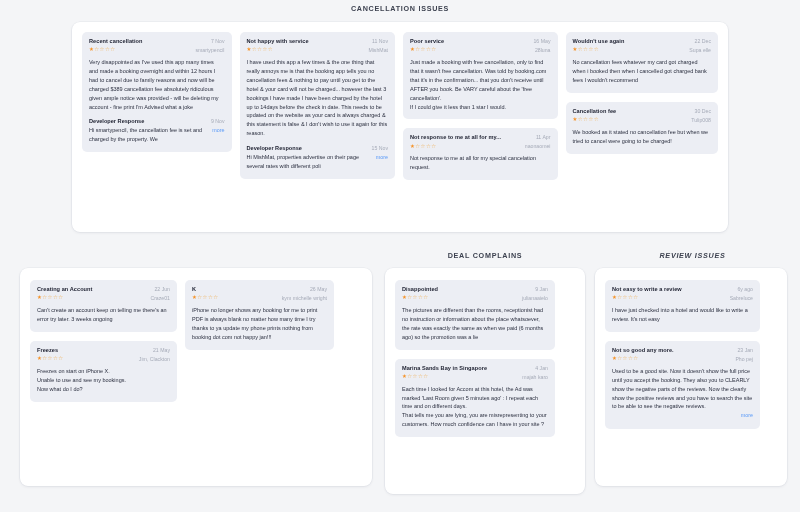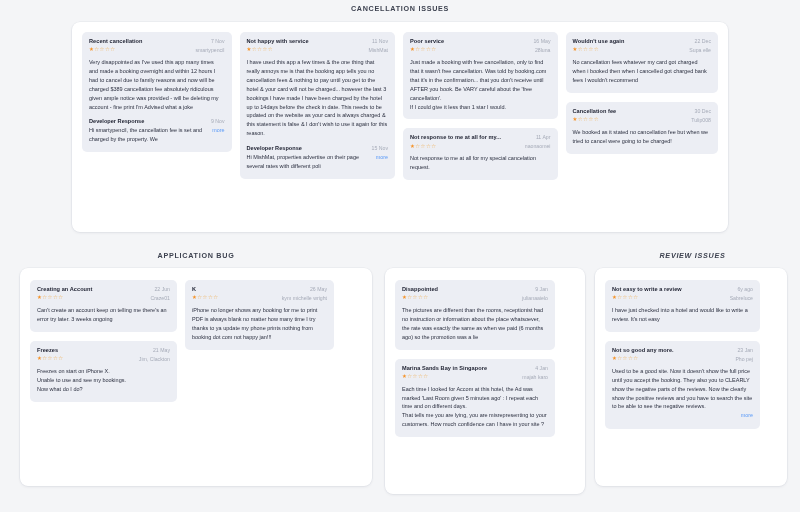--- a/index.html
+++ b/index.html
@@ -201,21 +201,20 @@
             <div class="card-sub">
               <div class="stars"><span class="on">★</span><span class="off">☆</span><span class="off">☆</span><span class="off">☆</span><span class="off">☆</span></div>
               <div class="card-author">Tulip008</div>
             </div>
             <div class="card-body">We booked as it stated no cancellation fee but when we tried to cancel were going to be charged!</div>
           </div>
         </div>
     </div>
   </div>
 
-  <div id="sec-appbug" class="section-title">APPLICATION BUG</div>
 
   <div id="panel-appbug" class="panel">
     <div class="cols" style="padding:12px 10px">
       <div class="col" style="width:147px">
           <div class="card">
             <div class="card-head">
               <div class="card-title">Creating an Account</div>
               <div class="card-date">22 Jun</div>
             </div>
             <div class="card-sub">
@@ -247,20 +246,21 @@
             <div class="card-sub">
               <div class="stars"><span class="on">★</span><span class="off">☆</span><span class="off">☆</span><span class="off">☆</span><span class="off">☆</span></div>
               <div class="card-author">kym michelle wright</div>
             </div>
             <div class="card-body">iPhone no longer shows any booking for me to print PDF is always blank no matter how many time I try thanks to ya update my phone prints nothing from booking dot com not happy jan!!!</div>
           </div>
         </div>
     </div>
   </div>
 
+  <div id="sec-deal" class="section-title">DEAL COMPLAINS</div>
 
   <div id="panel-deal" class="panel">
     <div class="cols" style="padding:12px 10px">
       <div class="col" style="width:160px">
           <div class="card">
             <div class="card-head">
               <div class="card-title">Disappointed</div>
               <div class="card-date">9 Jan</div>
             </div>
             <div class="card-sub">

